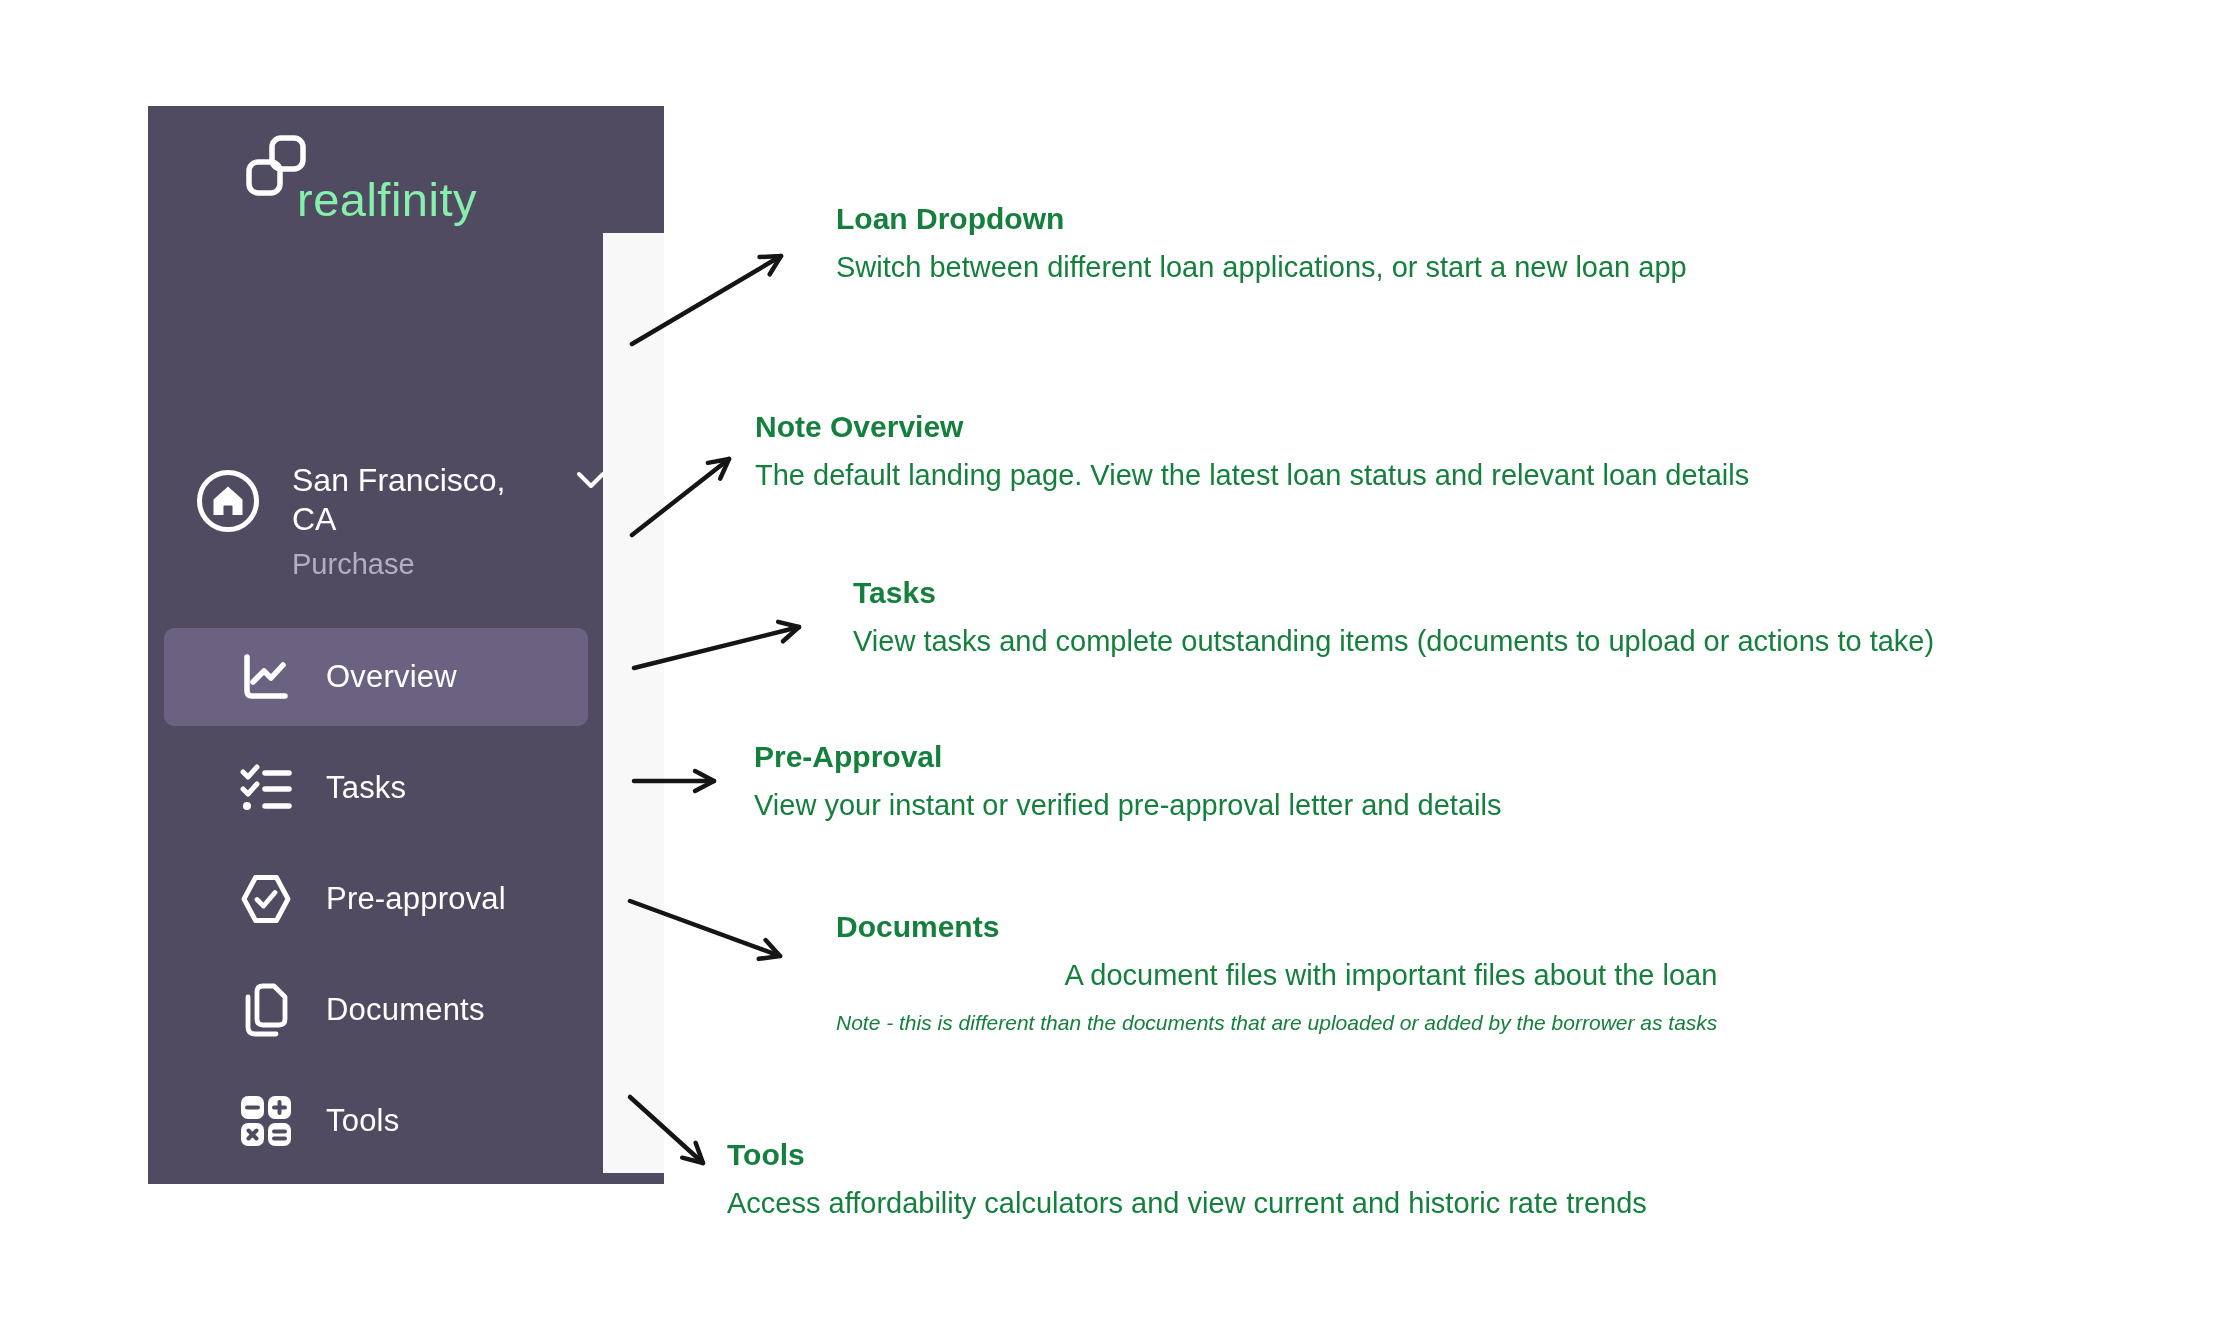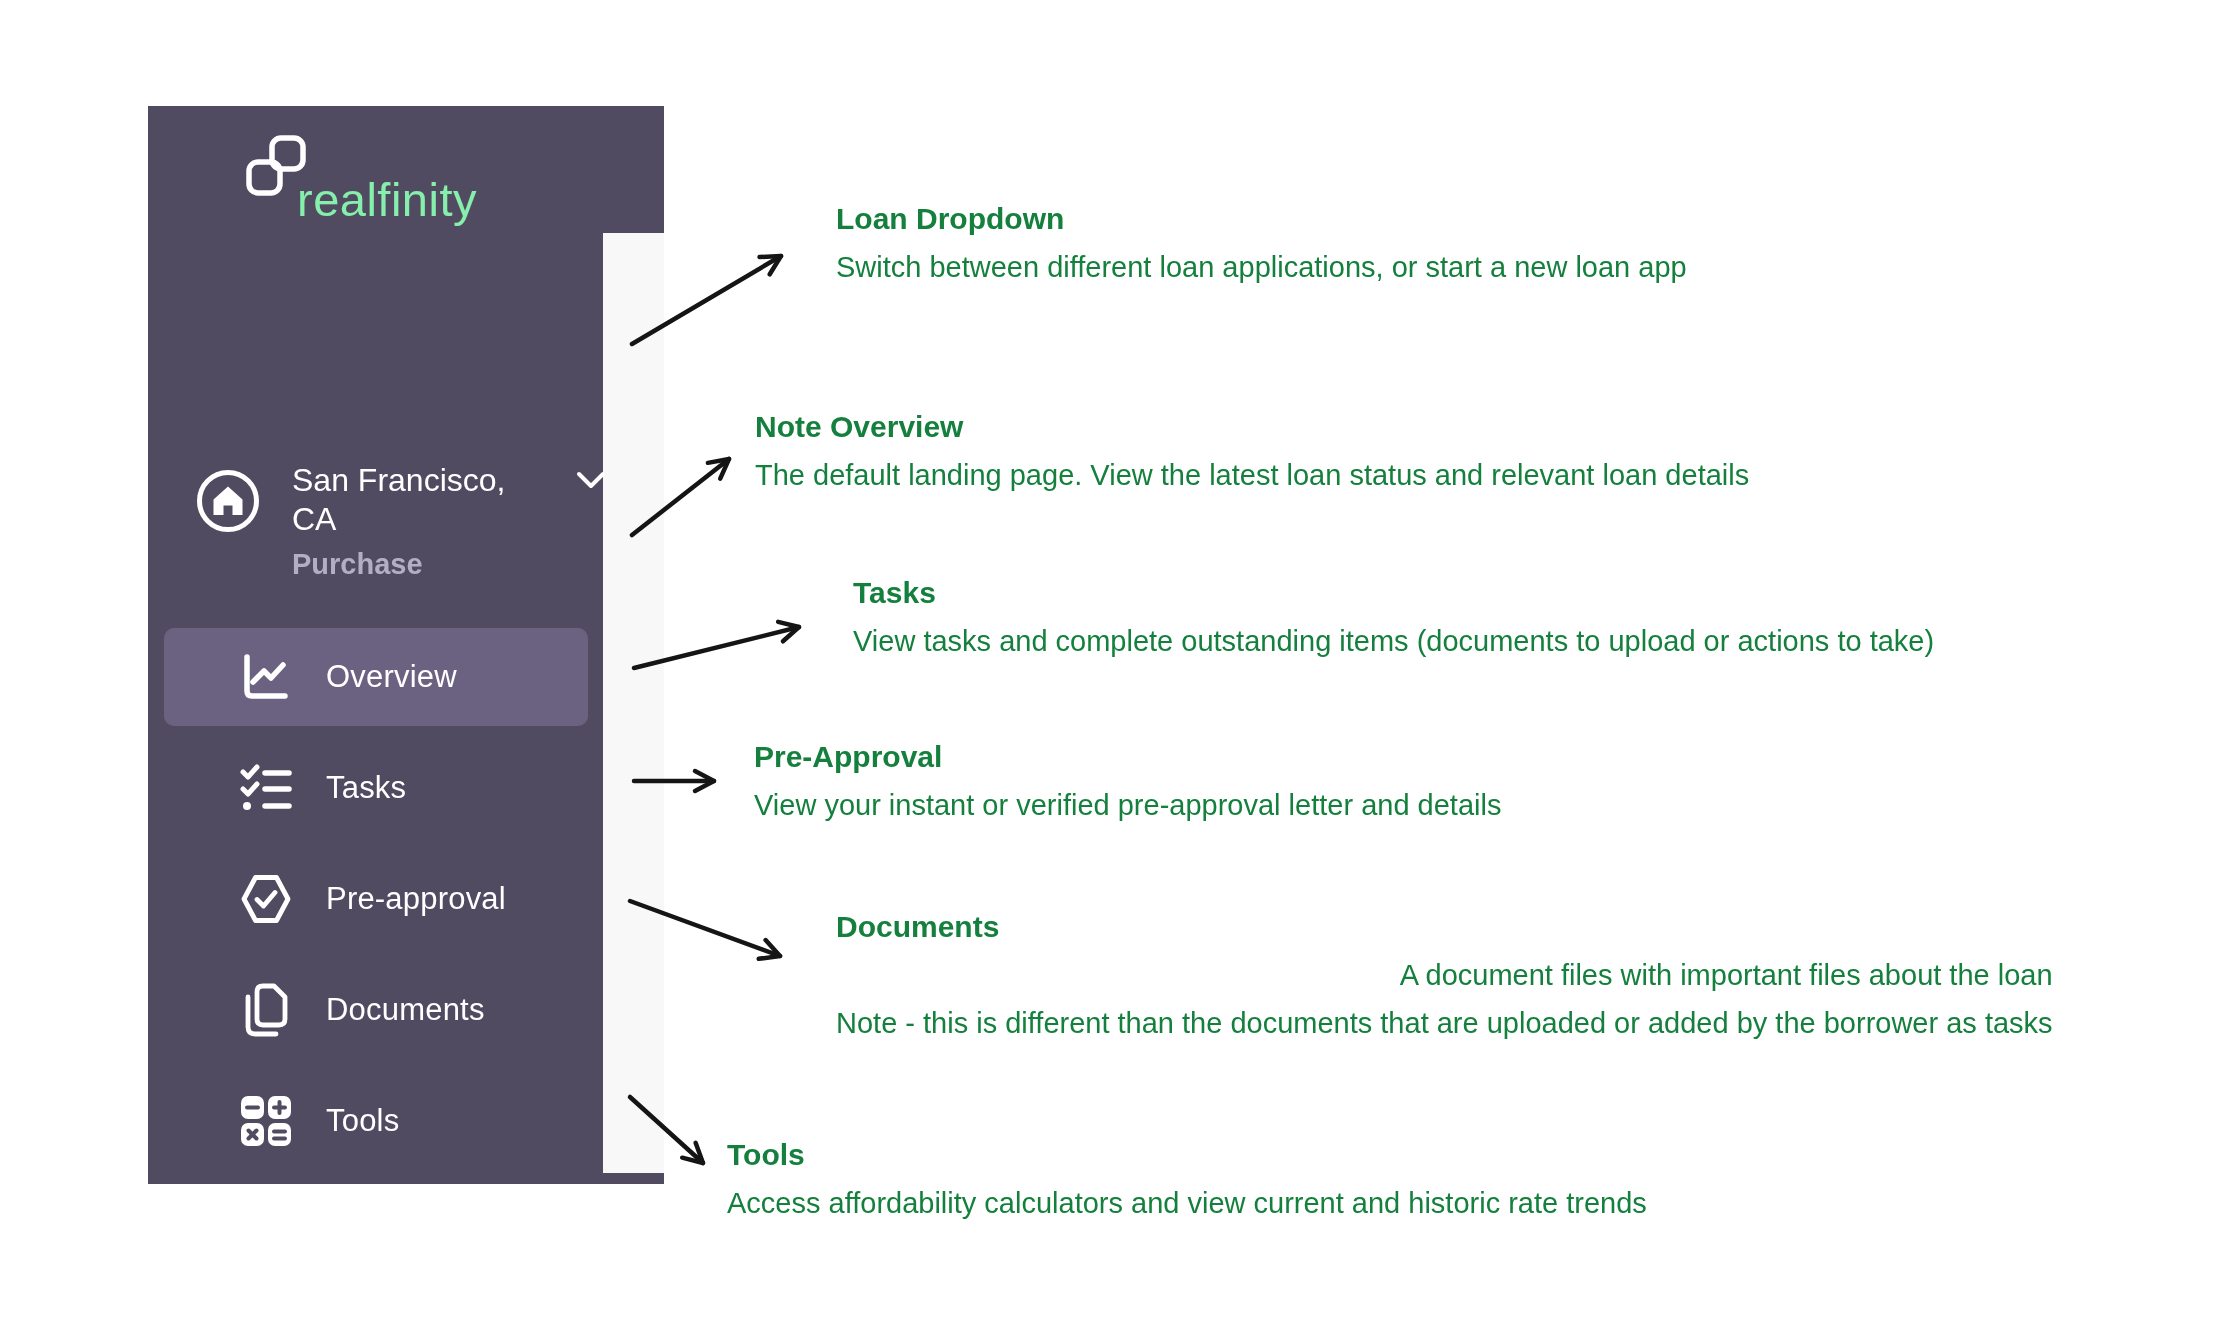--- a/index.html
+++ b/index.html
@@ -27,37 +27,37 @@
   .sidebar-body { position:relative; height:951px; background:#514b61; }
   .content-gutter {
     position:absolute; right:0; top:0; width:61px; height:940px; background:#f8f8f8;
   }
 
   
   .loan-dropdown { position:absolute; left:46px; top:228px; width:410px; height:160px; cursor:pointer; }
   .loan-home-badge { position:absolute; left:2px; top:8px; }
   .loan-texts { position:absolute; left:98px; top:0; width:230px; }
   .loan-title { color:#ffffff; font-size:32px; font-weight:500; line-height:39px; width:220px; }
-  .loan-subtitle { color:#b3aec2; font-size:29px; font-weight:700; margin-top:9px; }
+  .loan-subtitle { color:#b3aec2; font-size:29px; font-weight:400; margin-top:9px; }
   .loan-chevron { position:absolute; left:382px; top:10px; }
 
   
   .nav-item {
     position:absolute; left:16px; width:424px; height:98px; border-radius:10px;
     display:flex; align-items:center; color:#ffffff; cursor:pointer;padding-left:36px;
   }
   .nav-item.active { background:#6b6282; }
   .nav-icon { width:54px; height:54px; margin-left:39px; display:flex; align-items:center; justify-content:center; }
   .nav-label { margin-left:33px; font-size:31px; font-weight:400; letter-spacing:0.2px; }
 
   
   .annotation { position:absolute; color:#15803d; white-space:nowrap; }
   .annotation .ann-title { font-size:30px; font-weight:700; line-height:48px; }
   .annotation .ann-line  { font-size:29px; font-weight:400; line-height:48px;text-align:right; }
-  .annotation .ann-note  { font-size:29px; line-height:48px; }
+  .annotation .ann-note  { font-size:21px; font-style:italic; line-height:48px; }
 
   .arrow-layer { position:absolute; left:0; top:0; width:2214px; height:1334px; pointer-events:none; }
 
   svg.icon { display:block; }
 </style>
 </head>
 <body>
 
 <div class="sidebar">
 

